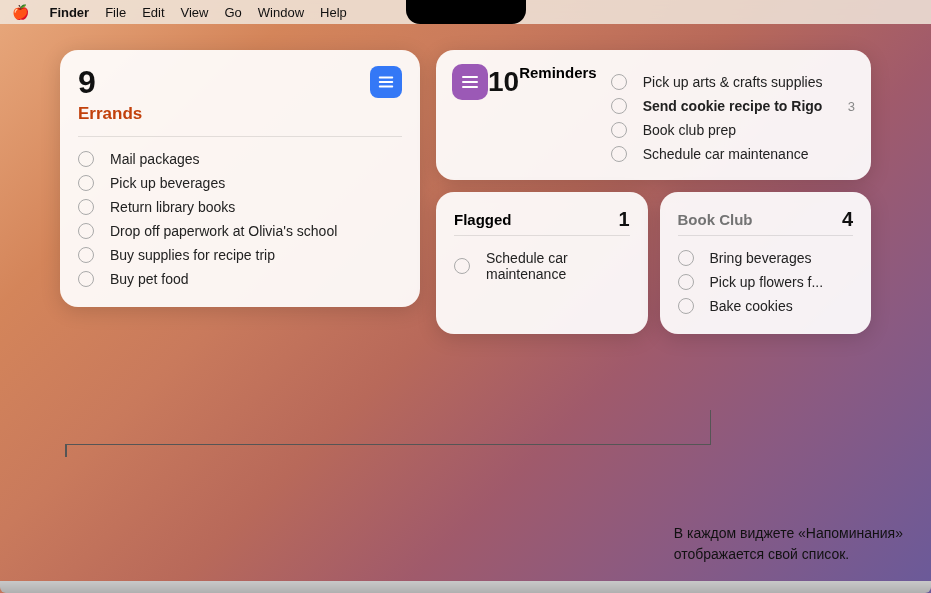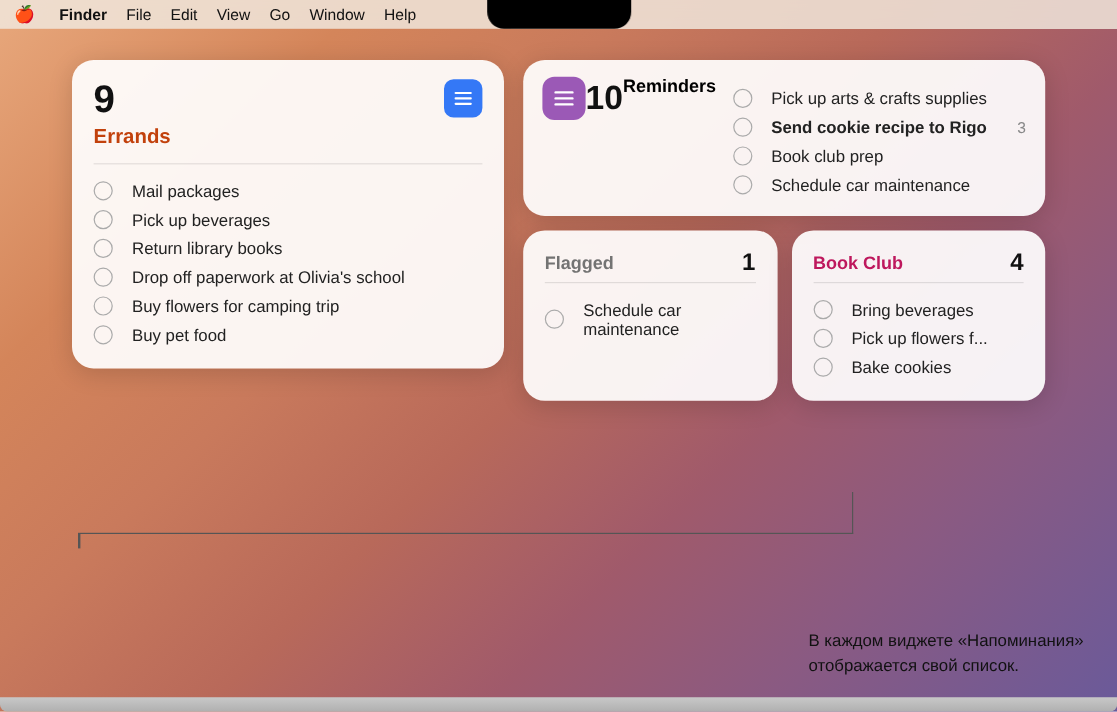--- a/index.html
+++ b/index.html
@@ -115,27 +115,27 @@
     .widget-title-reminders {
       font-size: 15px;
       font-weight: 600;
       color: #000000;
       margin-bottom: 12px;
     }
 
     .widget-title-flagged {
       font-size: 15px;
       font-weight: 600;
-      color: #737373;
+      color: #000000;
     }
 
     .widget-title-bookclub {
       font-size: 15px;
       font-weight: 600;
-      color: #be185d;
+      color: #737373;
     }
 
     .divider {
       height: 1px;
       background: rgba(0,0,0,0.1);
       margin-bottom: 10px;
     }
 
     .task-item {
       display: flex;
@@ -322,21 +322,21 @@
     <div class="task-item">
       <div class="task-circle"></div>
       <span>Return library books</span>
     </div>
     <div class="task-item">
       <div class="task-circle"></div>
       <span>Drop off paperwork at Olivia's school</span>
     </div>
     <div class="task-item">
       <div class="task-circle"></div>
-      <span>Buy flowers for camping trip</span>
+      <span>Buy supplies for recipe trip</span>
     </div>
     <div class="task-item">
       <div class="task-circle"></div>
       <span>Buy pet food</span>
     </div>
   </div>
 
   <div class="widget-right-col">
 
     <div class="widget" style="padding: 14px 16px;">

